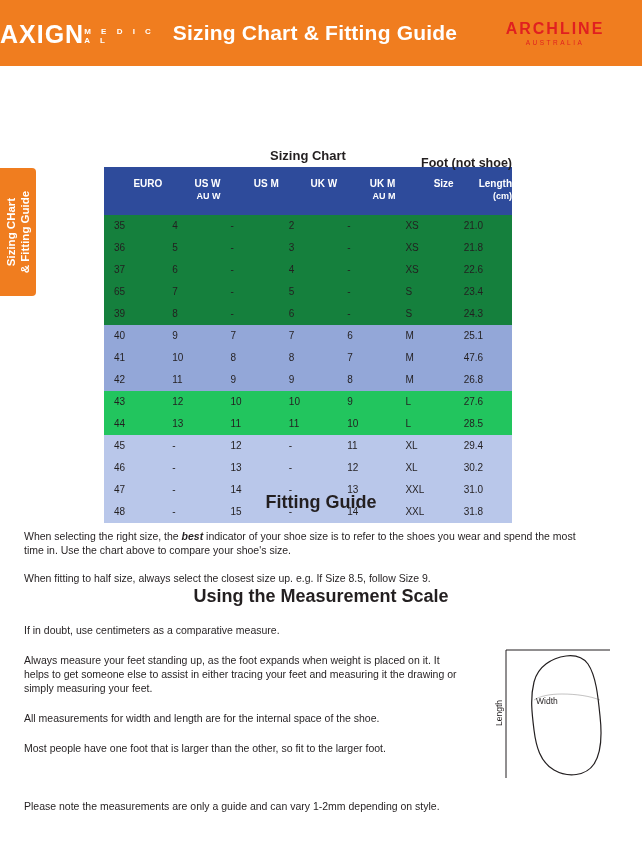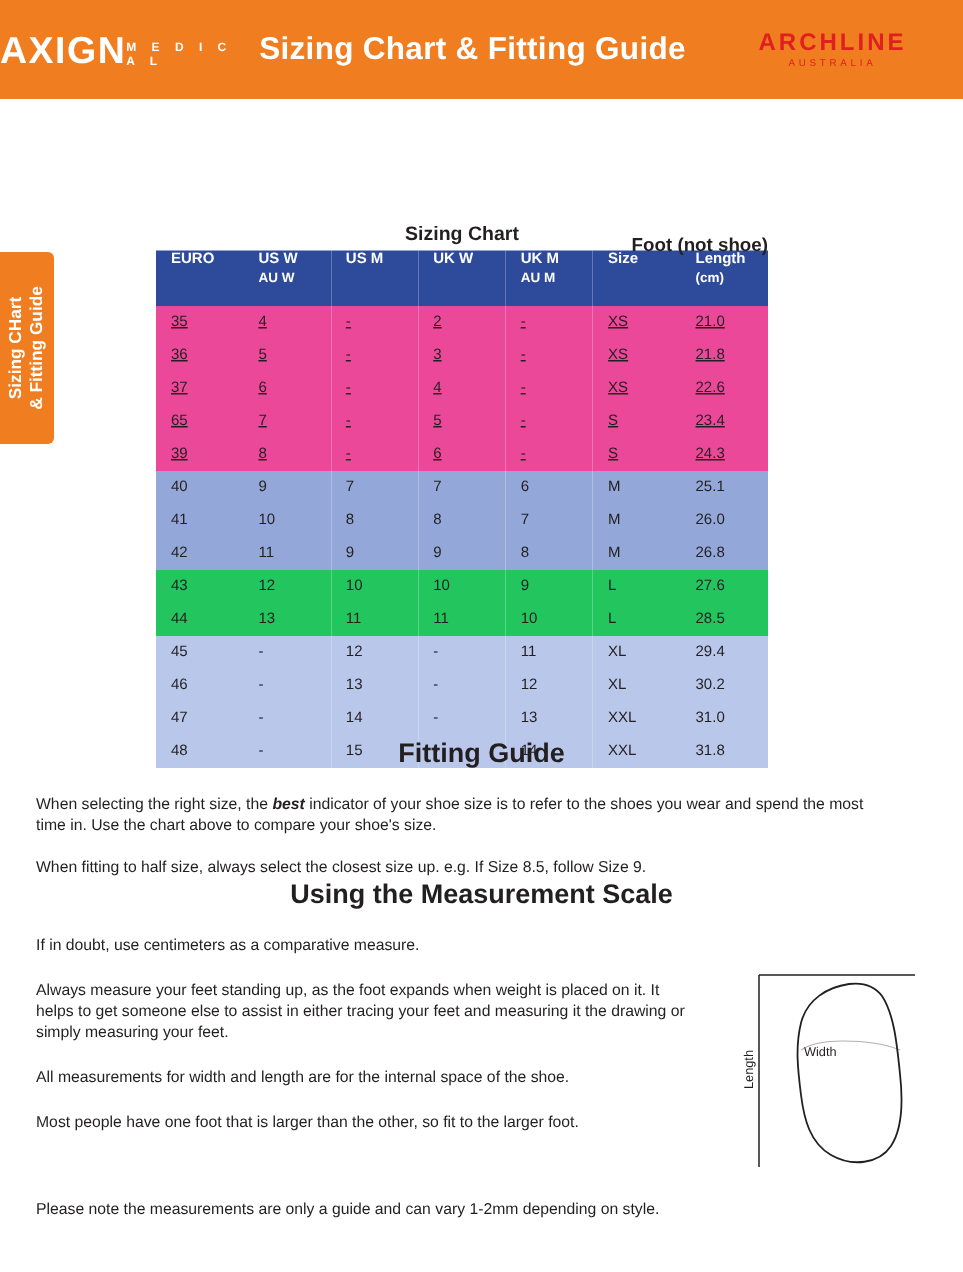--- a/index.html
+++ b/index.html
@@ -126,39 +126,39 @@
   table.sizing {
     border-collapse: collapse;
     width: 408px;
     table-layout: fixed;
   }
   table.sizing th {
     background: #2e4b9b;
     color: #ffffff;
     font-size: 10px;
     font-weight: bold;
-    text-align: left;
-    padding: 0 0 7px 10px;
+    text-align: right;
+    padding: 11px 0 7px 10px;
     line-height: 12px;
     vertical-align: top;
     height: 30px;
   }
   table.sizing th .sub {
     display: block;
     font-size: 9px;
     font-weight: bold;
   }
   table.sizing td {
     font-size: 10px;
     color: #231f20;
     padding: 4px 0 4px 10px;
     height: 14px;
     line-height: 12px;
   }
-  table.sizing tr.band-a td { background: #ec4899; text-decoration: underline; }
+  table.sizing tr.band-a td { background: #15803d; }
   table.sizing tr.band-b td { background: #93a7d8; }
   table.sizing tr.band-c td { background: #22c55e; }
   table.sizing tr.band-d td { background: #b9c7ea; }
   td.c-euro { width: 48px; }
   td.c-usw  { width: 54px; }
   td.c-usm  { width: 54px; }
   td.c-ukw  { width: 54px; }
   td.c-ukm  { width: 54px; }
   td.c-size { width: 78px; }
   td.c-len  { width: 66px; }
@@ -340,21 +340,21 @@
           <td class="c-size">M</td>
           <td class="c-len">25.1</td>
         </tr>
         <tr class="band-b">
           <td class="c-euro">41</td>
           <td class="c-usw">10</td>
           <td class="c-usm">8</td>
           <td class="c-ukw">8</td>
           <td class="c-ukm">7</td>
           <td class="c-size">M</td>
-          <td class="c-len">26.0</td>
+          <td class="c-len">47.6</td>
         </tr>
         <tr class="band-b">
           <td class="c-euro">42</td>
           <td class="c-usw">11</td>
           <td class="c-usm">9</td>
           <td class="c-ukw">9</td>
           <td class="c-ukm">8</td>
           <td class="c-size">M</td>
           <td class="c-len">26.8</td>
         </tr>

